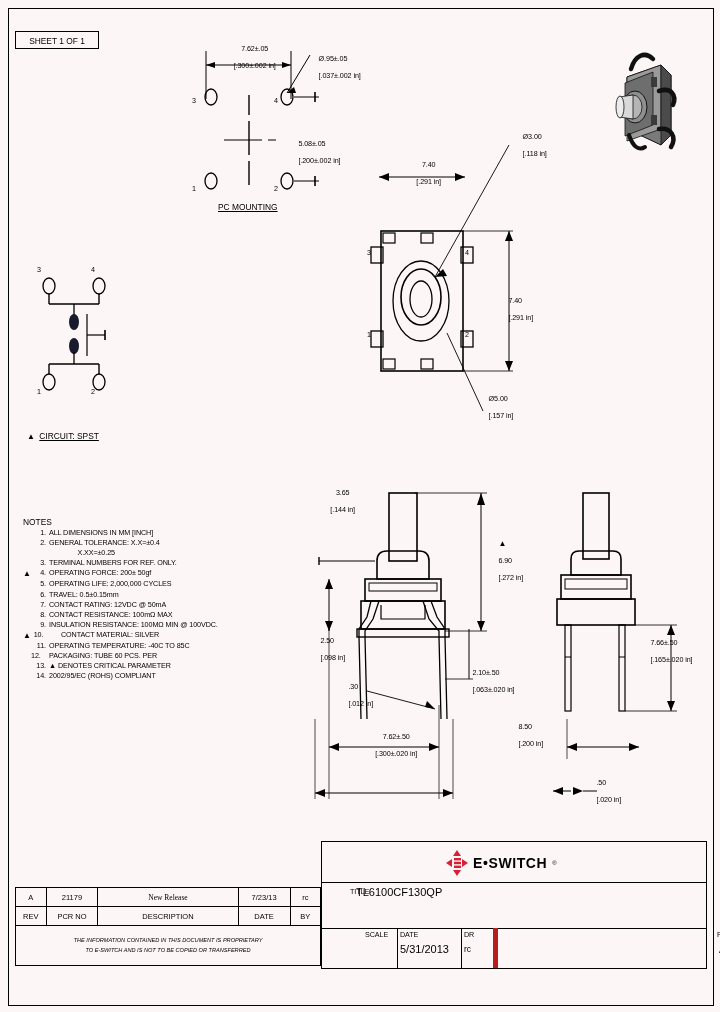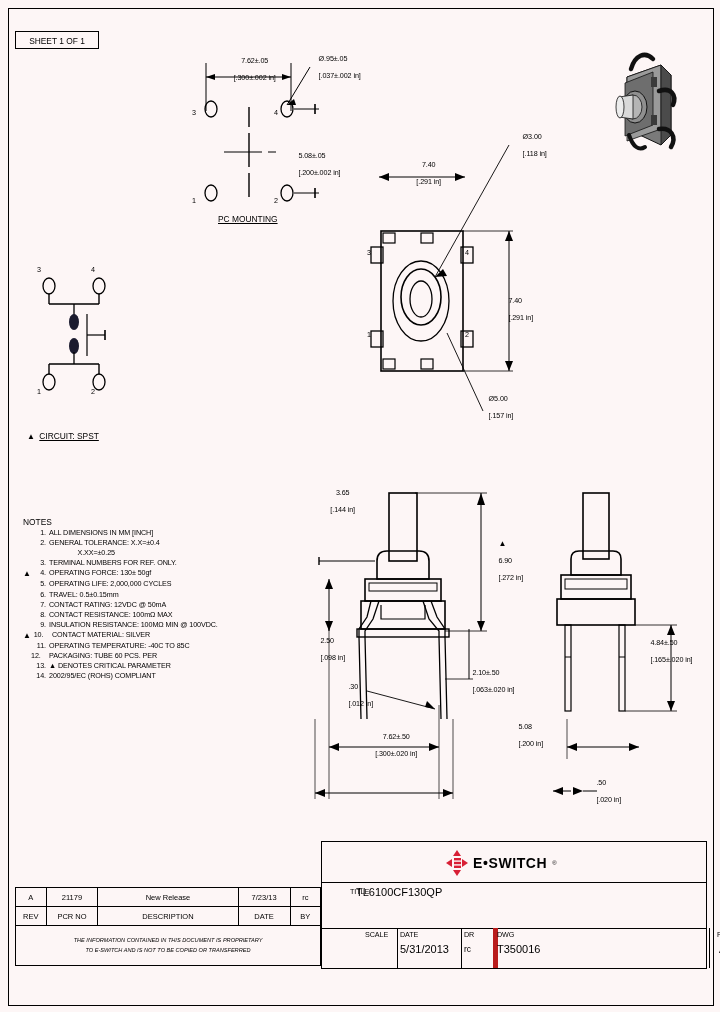--- a/index.html
+++ b/index.html
@@ -21,21 +21,21 @@
 </style>
 </head>
 <body>
 
 <div id="sheet">
 
   <div class="bx" style="left:6px;top:22px;width:84px;height:18px;">
     <div class="txt9 ctr" style="padding-top:4px;">SHEET 1 OF 1</div>
   </div>
 
-  <div class="abs" style="left:175px;top:40px;width:175px;height:190px;">
+  <div class="abs" style="left:175px;top:28px;width:175px;height:190px;">
     <svg width="175" height="190">
 
       <line x1="22" y1="14" x2="22" y2="62" stroke="#000" stroke-width="1"></line>
       <line x1="107" y1="14" x2="107" y2="62" stroke="#000" stroke-width="1"></line>
       <line x1="22" y1="28" x2="107" y2="28" stroke="#000" stroke-width="1"></line>
       <path d="M22,28 L31,25 L31,31 Z" fill="#000"></path>
       <path d="M107,28 L98,25 L98,31 Z" fill="#000"></path>
 
       <ellipse cx="27" cy="60" rx="6" ry="8" fill="none" stroke="#000" stroke-width="1.3"></ellipse>
       <ellipse cx="103" cy="60" rx="6" ry="8" fill="none" stroke="#000" stroke-width="1.3"></ellipse>
@@ -189,27 +189,27 @@
     <span class="txt9 ul">CIRCUIT: SPST</span>
   </div>
 
   <div class="abs" style="left:14px;top:508px;width:250px;">
     <div class="txt9">NOTES</div>
     <div id="notes-list" style="margin-top:2px;">
         <div class="txt" style="display: flex; align-items: flex-start; margin-bottom: 1.6px;"><span class="tri" style="width: 8px; flex: 0 0 8px;"></span><span style="width: 15px; flex: 0 0 15px; text-align: right; padding-right: 3px;">1.</span><span>ALL DIMENSIONS IN MM [INCH]</span></div>
         <div class="txt" style="display: flex; align-items: flex-start; margin-bottom: 1.6px;"><span class="tri" style="width: 8px; flex: 0 0 8px;"></span><span style="width: 15px; flex: 0 0 15px; text-align: right; padding-right: 3px;">2.</span><span>GENERAL TOLERANCE: X.X=±0.4</span></div>
         <div class="txt" style="display: flex; align-items: flex-start; margin-bottom: 1.6px; text-align: right;"><span class="tri" style="width: 8px; flex: 0 0 8px;"></span><span style="width: 15px; flex: 0 0 15px; text-align: right; padding-right: 3px;"></span><span>               X.XX=±0.25</span></div>
         <div class="txt" style="display: flex; align-items: flex-start; margin-bottom: 1.6px;"><span class="tri" style="width: 8px; flex: 0 0 8px;"></span><span style="width: 15px; flex: 0 0 15px; text-align: right; padding-right: 3px;">3.</span><span>TERMINAL NUMBERS FOR REF. ONLY.</span></div>
-        <div class="txt" style="display: flex; align-items: flex-start; margin-bottom: 1.6px;"><span class="tri" style="width: 8px; flex: 0 0 8px;">▲</span><span style="width: 15px; flex: 0 0 15px; text-align: right; padding-right: 3px;">4.</span><span>OPERATING FORCE: 130± 50gf</span></div>
+        <div class="txt" style="display: flex; align-items: flex-start; margin-bottom: 1.6px;"><span class="tri" style="width: 8px; flex: 0 0 8px;">▲</span><span style="width: 15px; flex: 0 0 15px; text-align: right; padding-right: 3px;">4.</span><span>OPERATING FORCE: 200± 50gf</span></div>
         <div class="txt" style="display: flex; align-items: flex-start; margin-bottom: 1.6px;"><span class="tri" style="width: 8px; flex: 0 0 8px;"></span><span style="width: 15px; flex: 0 0 15px; text-align: right; padding-right: 3px;">5.</span><span>OPERATING LIFE: 2,000,000 CYCLES</span></div>
         <div class="txt" style="display: flex; align-items: flex-start; margin-bottom: 1.6px;"><span class="tri" style="width: 8px; flex: 0 0 8px;"></span><span style="width: 15px; flex: 0 0 15px; text-align: right; padding-right: 3px;">6.</span><span>TRAVEL: 0.5±0.15mm</span></div>
         <div class="txt" style="display: flex; align-items: flex-start; margin-bottom: 1.6px;"><span class="tri" style="width: 8px; flex: 0 0 8px;"></span><span style="width: 15px; flex: 0 0 15px; text-align: right; padding-right: 3px;">7.</span><span>CONTACT RATING: 12VDC @ 50mA</span></div>
         <div class="txt" style="display: flex; align-items: flex-start; margin-bottom: 1.6px;"><span class="tri" style="width: 8px; flex: 0 0 8px;"></span><span style="width: 15px; flex: 0 0 15px; text-align: right; padding-right: 3px;">8.</span><span>CONTACT RESISTANCE: 100mΩ MAX</span></div>
         <div class="txt" style="display: flex; align-items: flex-start; margin-bottom: 1.6px;"><span class="tri" style="width: 8px; flex: 0 0 8px;"></span><span style="width: 15px; flex: 0 0 15px; text-align: right; padding-right: 3px;">9.</span><span>INSULATION RESISTANCE: 100MΩ MIN @ 100VDC.</span></div>
-        <div class="txt" style="display: flex; align-items: flex-start; margin-bottom: 1.6px;"><span class="tri" style="width: 8px; flex: 0 0 8px;">▲</span><span style="width: 15px; flex: 0 0 15px; text-align: center; padding-right: 6px;">10.</span><span>CONTACT MATERIAL: SILVER</span></div>
+        <div class="txt" style="display: flex; align-items: flex-start; margin-bottom: 1.6px;"><span class="tri" style="width: 8px; flex: 0 0 8px;">▲</span><span style="width: 15px; flex: 0 0 15px; text-align: center; padding-right: 15px;">10.</span><span>CONTACT MATERIAL: SILVER</span></div>
         <div class="txt" style="display: flex; align-items: flex-start; margin-bottom: 1.6px;"><span class="tri" style="width: 8px; flex: 0 0 8px;"></span><span style="width: 15px; flex: 0 0 15px; text-align: right; padding-right: 3px;">11.</span><span>OPERATING TEMPERATURE: -40C TO 85C</span></div>
         <div class="txt" style="display: flex; align-items: flex-start; margin-bottom: 1.6px;"><span class="tri" style="width: 8px; flex: 0 0 8px;"></span><span style="width: 15px; flex: 0 0 15px; text-align: left; padding-right: 3px;">12.</span><span>PACKAGING: TUBE 60 PCS. PER</span></div>
         <div class="txt" style="display: flex; align-items: flex-start; margin-bottom: 1.6px;"><span class="tri" style="width: 8px; flex: 0 0 8px;"></span><span style="width: 15px; flex: 0 0 15px; text-align: right; padding-right: 3px;">13.</span><span>▲ DENOTES CRITICAL PARAMETER</span></div>
         <div class="txt" style="display: flex; align-items: flex-end; margin-bottom: 1.6px;"><span class="tri" style="width: 8px; flex: 0 0 8px;"></span><span style="width: 15px; flex: 0 0 15px; text-align: right; padding-right: 3px;">14.</span><span>2002/95/EC (ROHS) COMPLIANT</span></div>
       </div>
   </div>
 
   <div class="abs" style="left:300px;top:470px;width:230px;height:350px;">
     <svg width="230" height="350">
 
@@ -316,40 +316,40 @@
       <path d="M18,268 L28,264 L28,272 Z" fill="#000"></path>
       <path d="M90,268 L80,264 L80,272 Z" fill="#000"></path>
       <line x1="18" y1="240" x2="18" y2="280" stroke="#000" stroke-width="0.7"></line>
 
       <line x1="4" y1="312" x2="22" y2="312" stroke="#000" stroke-width="1"></line>
       <path d="M4,312 L14,308 L14,316 Z" fill="#000"></path>
       <path d="M34,312 L24,308 L24,316 Z" fill="#000"></path>
       <line x1="34" y1="312" x2="48" y2="312" stroke="#000" stroke-width="1"></line>
     </svg>
     <div class="abs txt" style="left:90px;top:152px;">
-      <span>4.84±.50</span><br>
+      <span>7.66±.50</span><br>
       <span>[.165±.020 in]</span>
     </div>
     <div class="abs txt" style="left:-42px;top:236px;">
-      <span>5.08</span><br>
+      <span>8.50</span><br>
       <span>[.200 in]</span>
     </div>
     <div class="abs txt" style="left:36px;top:292px;">
       <span>.50</span><br>
       <span>[.020 in]</span>
     </div>
   </div>
 
   <div class="abs" style="left:6px;top:878px;width:306px;">
     <table style="width:306px;">
       <tbody id="rev-body">
           <tr>
             <td style="width: 30px; height: 18px;">A</td>
             <td style="width: 52px; height: 18px;">21179</td>
-            <td style="width: 142px; height: 18px;">New Release</td>
+            <td style="width: 142px; height: 18px; font-family: Liberation Serif, serif;">New Release</td>
             <td style="width: 52px; height: 18px;">7/23/13</td>
             <td style="width: 30px; height: 18px;">rc</td>
           </tr>
           <tr>
             <td style="width: 30px; height: 18px;">REV</td>
             <td style="width: 52px; height: 18px;">PCR NO</td>
             <td style="width: 142px; height: 18px;">DESCRIPTION</td>
             <td style="width: 52px; height: 18px;">DATE</td>
             <td style="width: 30px; height: 18px;">BY</td>
           </tr>
@@ -392,24 +392,20 @@
         <span class="abs txt9" style="left:2px;top:16px;"></span>
       </div>
       <div class="abs" style="left:34px;top:0;width:64px;height:40px;border-right:1px solid #000;">
         <span class="abs txt" style="left:3px;top:3px;">DATE</span>
         <span class="abs txt11" style="left:3px;top:15px;">5/31/2013</span>
       </div>
       <div class="abs" style="left:98px;top:0;width:32px;height:40px;border-right:5px solid #b91c1c;">
         <span class="abs txt" style="left:3px;top:3px;">DR</span>
         <span class="abs txt9" style="left:3px;top:16px;">rc</span>
       </div>
-      <div class="abs" style="left:130px;top:0;width:216px;height:40px;border-right:1px solid #000;">
-        <span class="abs txt" style="left:4px;top:3px;">DWG</span>
-        <span class="abs txt11" style="left:4px;top:15px;">T350016</span>
-      </div>
       <div class="abs" style="left:346px;top:0;width:38px;height:40px;">
         <span class="abs txt" style="left:8px;top:3px;">REV</span>
         <span class="abs txt11" style="left:10px;top:15px;">A</span>
       </div>
     </div>
   </div>
 
 </div>
 
 </body></html>

